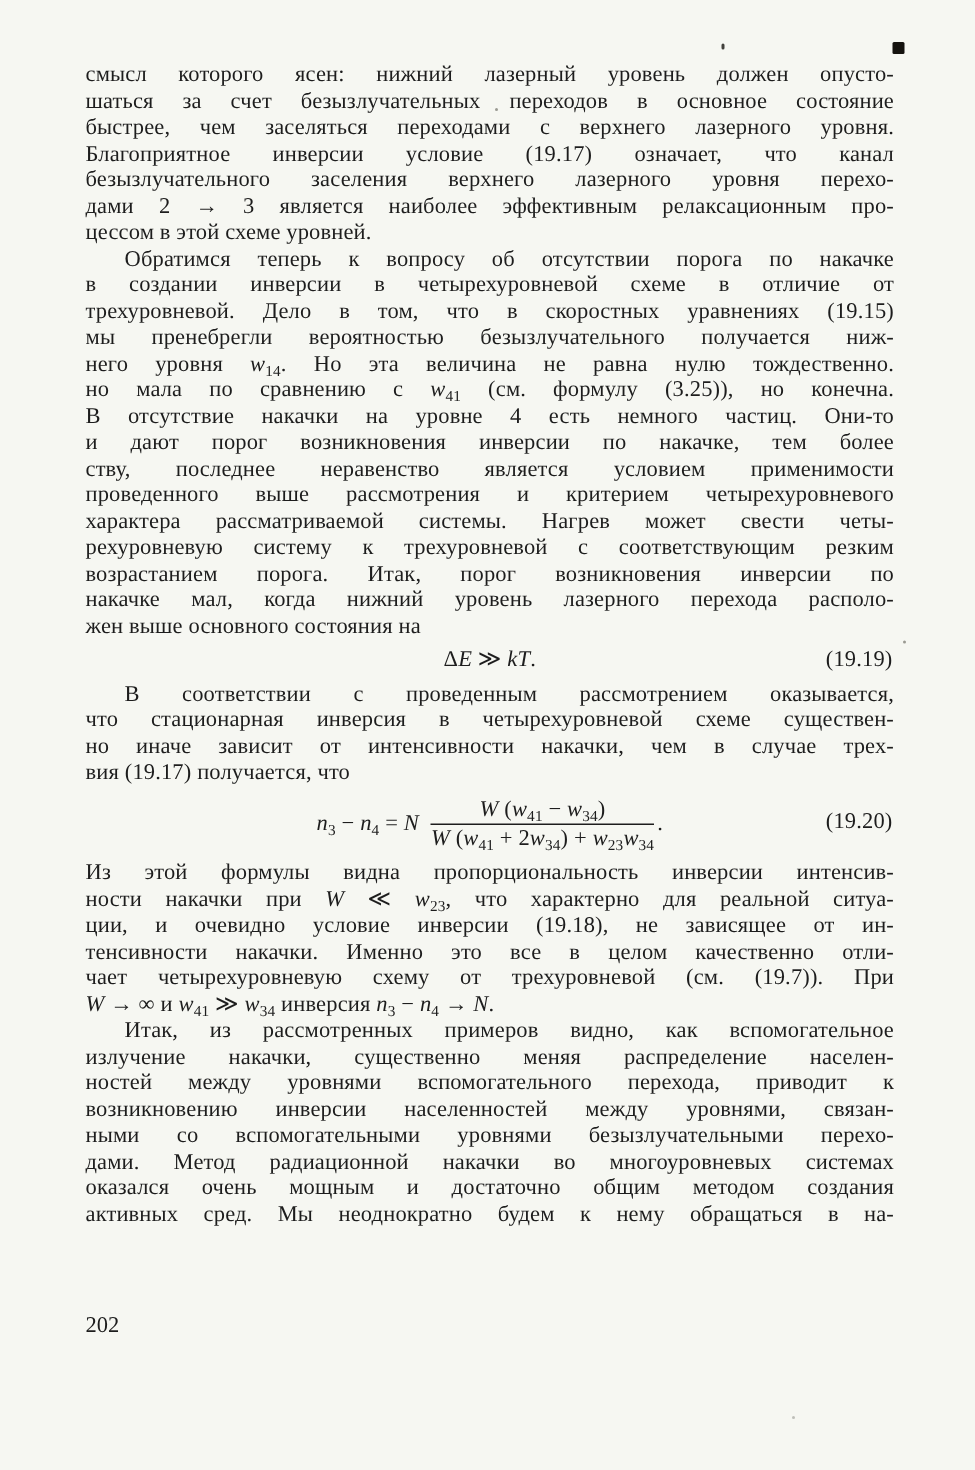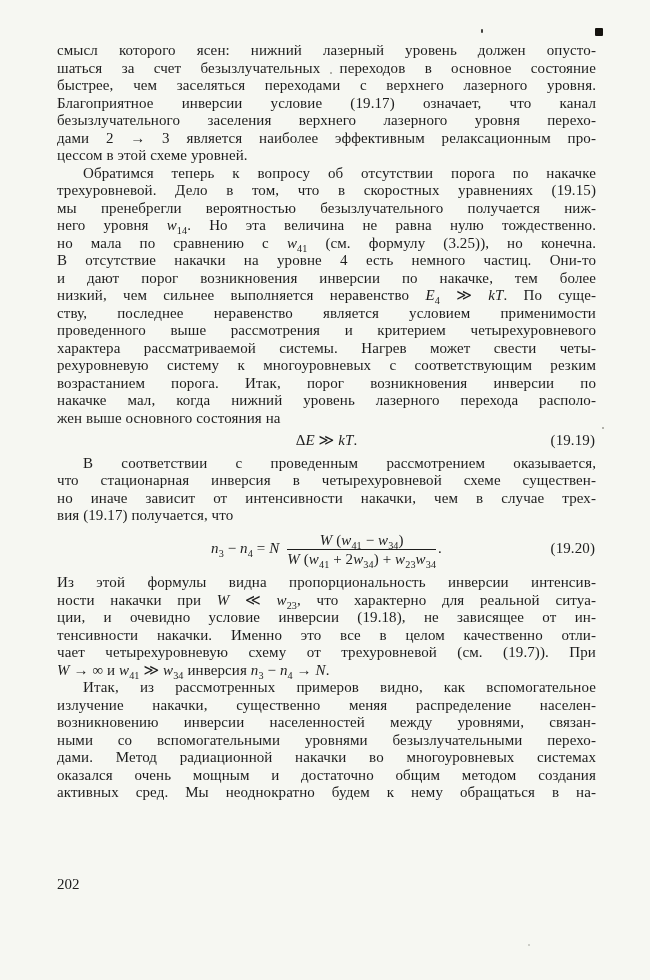--- a/index.html
+++ b/index.html
@@ -69,31 +69,31 @@
         <div class="line">смысл которого ясен: нижний лазерный уровень должен опусто-</div>
         <div class="line">шаться за счет безызлучательных переходов в основное состояние</div>
         <div class="line">быстрее, чем заселяться переходами с верхнего лазерного уровня.</div>
         <div class="line">Благоприятное инверсии условие (19.17) означает, что канал</div>
         <div class="line">безызлучательного заселения верхнего лазерного уровня перехо-</div>
         <div class="line">дами 2 → 3 является наиболее эффективным релаксационным про-</div>
         <div class="line last">цессом в этой схеме уровней.</div>
       </div>
       <div class="para indent">
         <div class="line">Обратимся теперь к вопросу об отсутствии порога по накачке</div>
+        <div class="line">в создании инверсии в четырехуровневой схеме в отличие от</div>
         <div class="line">трехуровневой. Дело в том, что в скоростных уравнениях (19.15)</div>
         <div class="line">мы пренебрегли вероятностью безызлучательного получается ниж-</div>
         <div class="line">него уровня <i>w</i><sub>14</sub>. Но эта величина не равна нулю тождественно.</div>
         <div class="line">но мала по сравнению с <i>w</i><sub>41</sub> (см. формулу (3.25)), но конечна.</div>
         <div class="line">В отсутствие накачки на уровне 4 есть немного частиц. Они-то</div>
         <div class="line">и дают порог возникновения инверсии по накачке, тем более</div>
-        <div class="line">низкий, чем сильнее выполняется неравенство <i>E</i><sub>4</sub> ≫ <i>kT</i>. По суще-</div>
         <div class="line">ству, последнее неравенство является условием применимости</div>
         <div class="line">проведенного выше рассмотрения и критерием четырехуровневого</div>
         <div class="line">характера рассматриваемой системы. Нагрев может свести четы-</div>
-        <div class="line">рехуровневую систему к многоуровневых с соответствующим резким</div>
+        <div class="line">рехуровневую систему к трехуровневой с соответствующим резким</div>
         <div class="line">возрастанием порога. Итак, порог возникновения инверсии по</div>
         <div class="line">накачке мал, когда нижний уровень лазерного перехода располо-</div>
         <div class="line last">жен выше основного состояния на</div>
       </div>
       <div class="eq-block eq-simple"><span>Δ<i>E</i> ≫ <i>kT</i>.</span><span class="eq-num">(19.19)</span></div>
       <div class="para indent">
         <div class="line">В соответствии с проведенным рассмотрением  оказывается,</div>
         <div class="line">что стационарная инверсия в четырехуровневой схеме существен-</div>
         <div class="line">но иначе зависит от интенсивности накачки, чем в случае трех-</div>
         <div class="line last">вия (19.17) получается, что</div>
@@ -103,20 +103,21 @@
         <div class="line">Из этой формулы видна пропорциональность инверсии интенсив-</div>
         <div class="line">ности накачки при <i>W</i> ≪ <i>w</i><sub>23</sub>, что характерно для реальной ситуа-</div>
         <div class="line">ции, и очевидно условие инверсии (19.18), не зависящее от ин-</div>
         <div class="line">тенсивности накачки. Именно это все в целом качественно отли-</div>
         <div class="line">чает четырехуровневую схему от трехуровневой (см. (19.7)). При</div>
         <div class="line last"><i>W</i> → ∞ и <i>w</i><sub>41</sub> ≫ <i>w</i><sub>34</sub> инверсия <i>n</i><sub>3</sub> − <i>n</i><sub>4</sub> → <i>N</i>.</div>
       </div>
       <div class="para indent">
         <div class="line">Итак, из рассмотренных примеров видно, как вспомогательное</div>
         <div class="line">излучение накачки, существенно меняя распределение населен-</div>
+        <div class="line">ностей между уровнями вспомогательного перехода, приводит к</div>
         <div class="line">возникновению инверсии населенностей между уровнями, связан-</div>
         <div class="line">ными со вспомогательными уровнями безызлучательными перехо-</div>
         <div class="line">дами. Метод радиационной накачки во многоуровневых системах</div>
         <div class="line">оказался очень мощным и достаточно общим методом создания</div>
         <div class="line">активных сред. Мы неоднократно будем к нему обращаться в на-</div>
       </div>
     </div>
   <div class="page-number">202</div>
   <div class="mark mark1"></div>
   <div class="mark mark2"></div>

